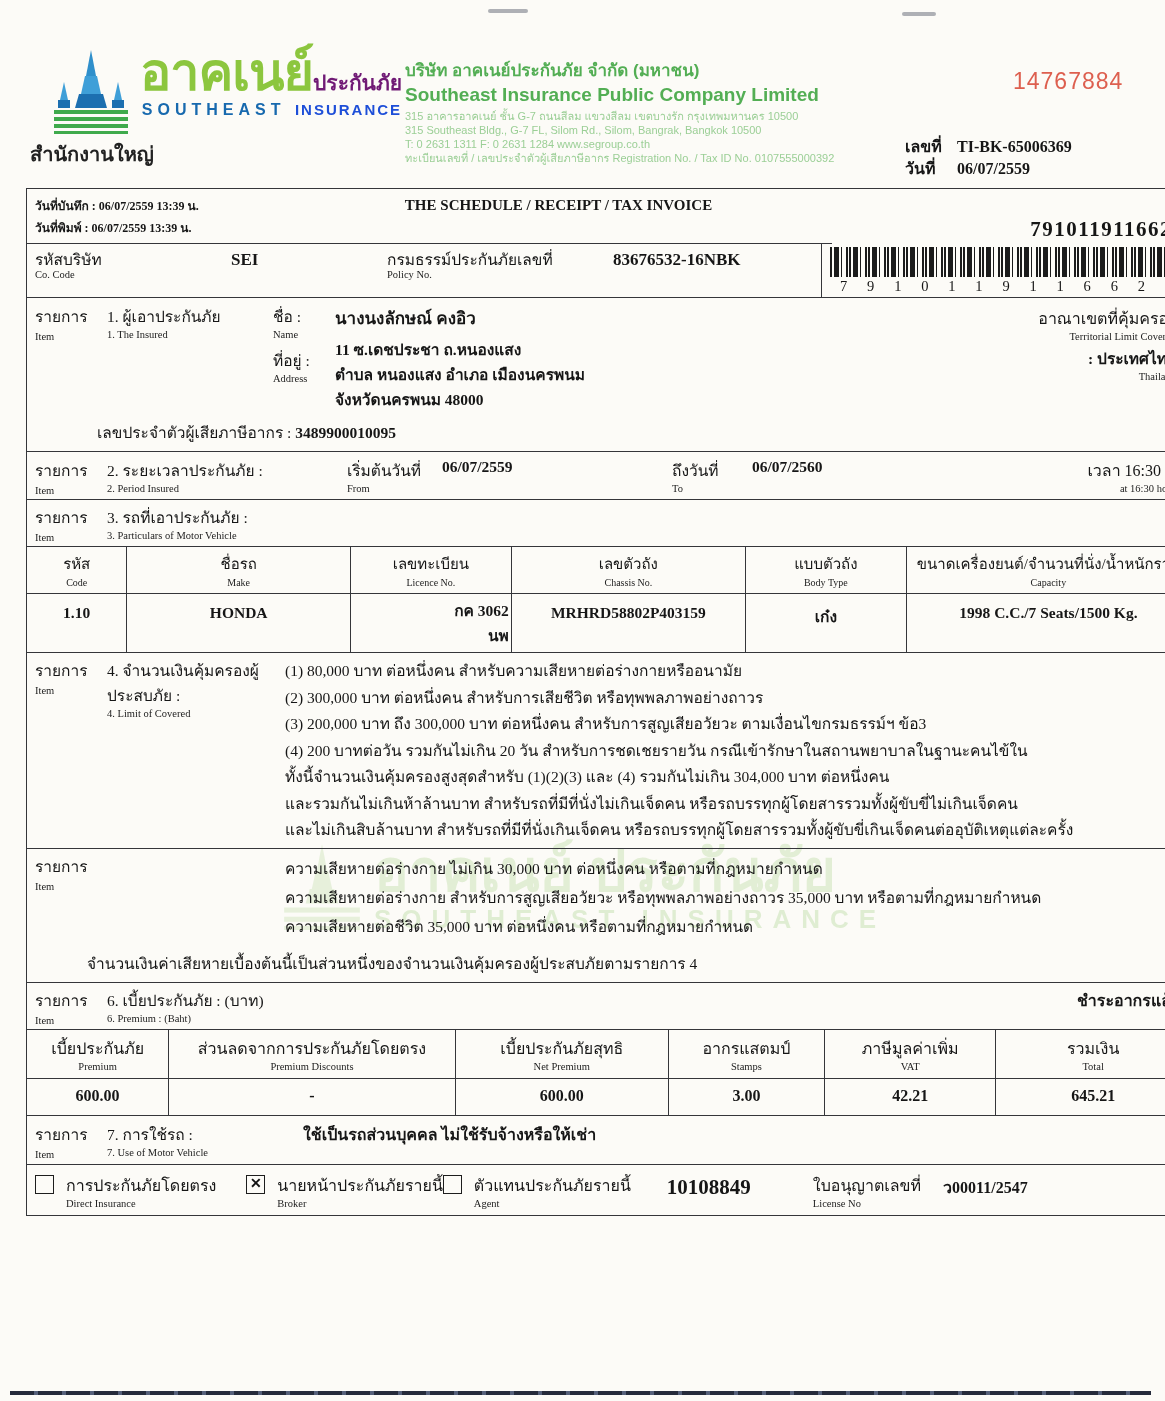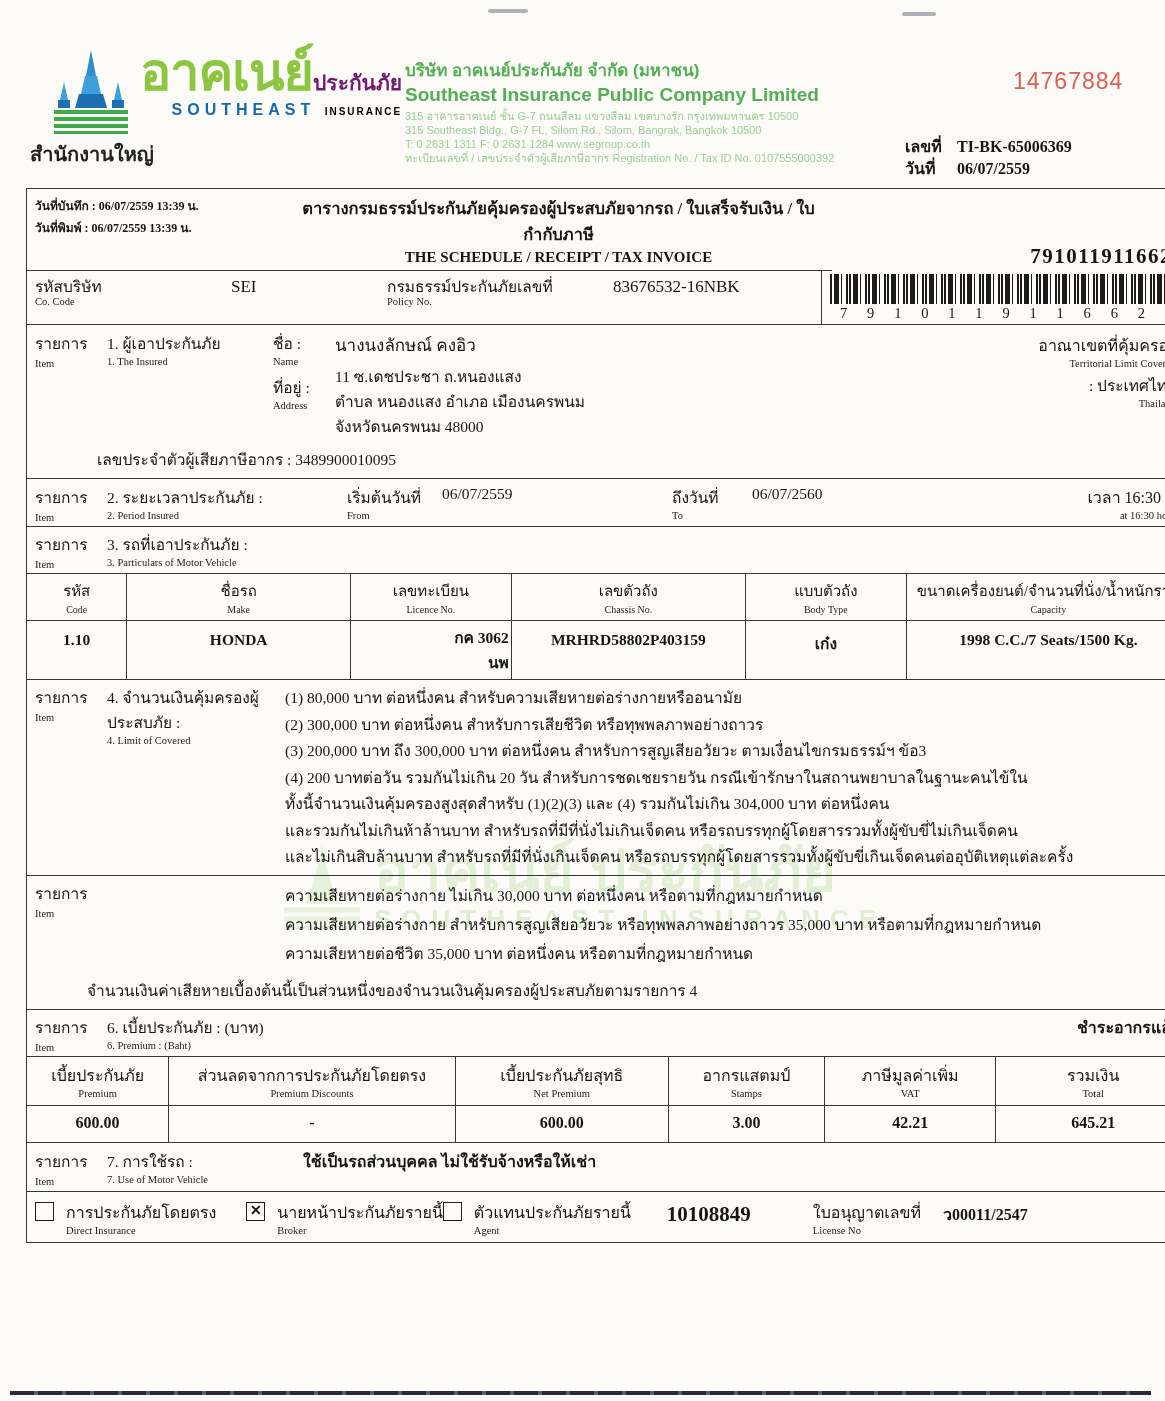--- a/index.html
+++ b/index.html
@@ -6,36 +6,36 @@
   .page{position:relative;width:1165px;height:1401px;background:#fcfbf7;margin:0 auto;
         font-family:"Liberation Serif", serif;color:#161616;overflow:hidden;}
   
   .hdr{position:absolute;top:0;left:0;right:0;height:188px;}
   .scan-dash{position:absolute;height:4px;background:#7a7f88;border-radius:2px;opacity:.6;}
   .logo-wrap{position:absolute;top:48px;left:52px;display:flex;align-items:flex-start;}
   .logo-text{margin-left:10px;}
   .logo-thai{font-family:"Liberation Sans",sans-serif;font-weight:700;font-size:52px;line-height:48px;color:#8cc63e;letter-spacing:-1px;}
   .logo-thai-sub{font-family:"Liberation Sans",sans-serif;font-weight:700;font-size:21px;color:#701a75;}
   .logo-en{font-family:"Liberation Sans",sans-serif;font-weight:700;font-size:16px;letter-spacing:5px;color:#1769ae;text-align:right;margin-top:2px;}
-  .logo-en .ins{letter-spacing:2px;font-size:10px;color:#000000;}
+  .logo-en .ins{letter-spacing:2px;font-size:15px;color:#1d4ed8;}
   .head-office{position:absolute;top:138px;left:30px;font-size:20px;font-weight:700;color:#222;}
   .coinfo{position:absolute;top:56px;left:405px;width:480px;font-family:"Liberation Sans",sans-serif;}
   .co-name-th{color:#53ae54;font-size:17px;font-weight:700;margin-bottom:1px;}
   .co-name-en{color:#53ae54;font-size:19px;font-weight:700;margin-bottom:3px;}
   .co-addr{color:#9bcf96;font-size:11px;line-height:14px;}
   .serial-red{position:absolute;top:68px;left:1013px;color:#dd5f4f;font-family:"Liberation Sans",sans-serif;font-size:23px;letter-spacing:1px;}
   .docno{position:absolute;top:136px;left:905px;font-size:16px;line-height:22px;}
   .docno .lbl{display:inline-block;width:52px;font-weight:700;}
   .docno .val{font-weight:700;margin-top:20px;}
   
   .doc{position:absolute;left:26px;right:20px;top:188px;border:1.6px solid #35363a;border-bottom:none;}
   .sec{position:relative;border-bottom:1.6px solid #35363a;}
   .th-s{font-size:15.5px;}
   .en-s{font-size:10.5px;color:#222;}
-  .b{font-weight:400;}
+  .b{font-weight:700;}
   
   .secA{display:flex;border-bottom:none;}
   .secA-left{flex:1;border-bottom:1.6px solid #35363a;display:flex;padding:6px 0 4px 8px;}
   .secA-right{width:352px;display:flex;flex-direction:column;justify-content:flex-end;align-items:flex-end;padding:0 6px 2px 0;}
   .meta-dates{width:250px;font-size:12px;font-weight:600;line-height:22px;}
   .title-mid{flex:1;text-align:center;}
   .title-th{font-size:16.5px;font-weight:700;}
   .title-en{font-size:15px;font-weight:700;margin-top:2px;}
   .bignum{font-size:21px;font-weight:700;letter-spacing:1.5px;}
   
@@ -174,21 +174,20 @@
 
   <div class="doc z1">
 
     <div class="sec secA">
       <div class="secA-left">
         <div class="meta-dates">
           <div>วันที่บันทึก : 06/07/2559 13:39 น.</div>
           <div>วันที่พิมพ์ : 06/07/2559 13:39 น.</div>
         </div>
         <div class="title-mid">
-          <div class="title-th">ตารางกรมธรรม์ประกันภัยคุ้มครองผู้ประสบภัยจากรถ / ใบเสร็จรับเงิน / ใบกำกับภาษี</div>
           <div class="title-en">THE SCHEDULE / RECEIPT / TAX INVOICE</div>
         </div>
       </div>
       <div class="secA-right">
         <div class="bignum">7910119116626</div>
       </div>
     </div>
 
     <div class="sec secB">
       <div class="secB-left">

